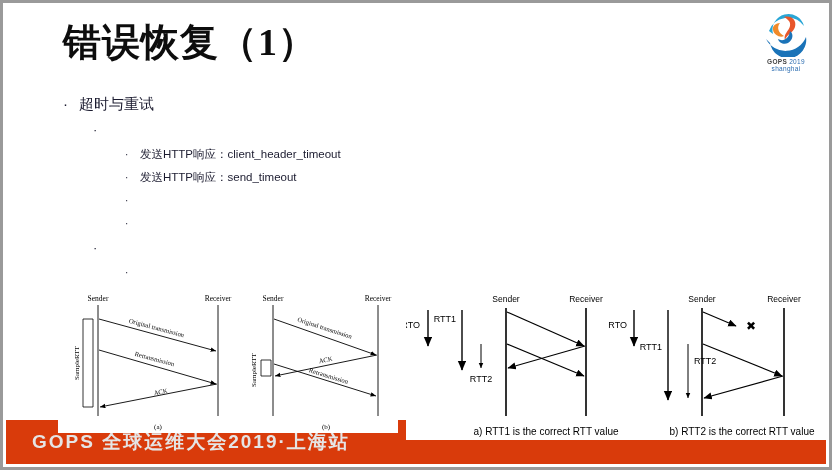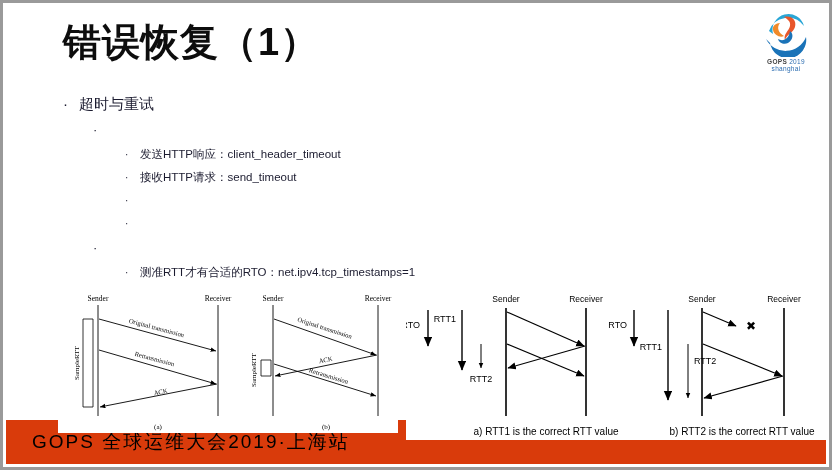--- a/index.html
+++ b/index.html
@@ -13,21 +13,21 @@
     background:#ffffff;box-sizing:border-box;
     border:3px solid #9a9a9a;
     overflow:hidden;
   }
 
   
   .title{
     position:absolute;left:60px;top:14px;
     font-size:38px;font-weight:bold;color:#0d0d0d;
     letter-spacing:1px;white-space:nowrap;
-    font-family:Liberation Sans, sans-serif;
+    font-family:Liberation Serif, serif;
   }
 
   
   .logo{
     position:absolute;right:12px;top:6px;width:62px;height:74px;
     display:flex;flex-direction:column;align-items:center;justify-content:flex-start;
   }
   .logo-mark{position:relative;width:52px;height:48px;}
   .logo-mark svg{display:block;}
   .logo-txt1{font-size:6.5px;color:#2b6cb0;letter-spacing:.3px;margin-top:1px;white-space:nowrap;}
@@ -53,21 +53,21 @@
   #fig-left{left:55px;top:285px;width:340px;height:145px;}
   #fig-right{left:403px;top:285px;width:420px;height:152px;}
 
   
   .footer{
     position:absolute;left:3px;right:3px;bottom:3px;height:44px;
     background:#d93b0b;
   }
   .footer-txt{
     position:absolute;left:26px;top:50%;transform:translateY(-50%);
-    color:#000000;font-size:19px;font-weight:normal;letter-spacing:2px;
+    color:#e5e5e5;font-size:19px;font-weight:bold;letter-spacing:2px;
     white-space:nowrap;
     font-family:"Liberation Sans","DejaVu Sans",sans-serif;
   }
 </style>
 </head>
 <body>
 
 <div class="slide">
 
   <div class="title">错误恢复（1）</div>
@@ -99,36 +99,35 @@
     <div class="b-row lvl2">
       <span class="b-dot">·</span>
     </div>
 
     <div class="b-row lvl3">
       <span class="b-dot">·</span>
       <span class="b-txt">发送HTTP响应：client_header_timeout</span>
     </div>
     <div class="b-row lvl3">
       <span class="b-dot">·</span>
-      <span class="b-txt">接收HTTP请求：send_timeout</span>
+      <span class="b-txt">发送HTTP响应：send_timeout</span>
     </div>
     <div class="b-row lvl3">
       <span class="b-dot">·</span>
     </div>
     <div class="b-row lvl3">
       <span class="b-dot">·</span>
     </div>
 
     <div class="b-row lvl2">
       <span class="b-dot">·</span>
     </div>
 
     <div class="b-row lvl3">
       <span class="b-dot">·</span>
-      <span class="b-txt">测准RTT才有合适的RTO：net.ipv4.tcp_timestamps=1</span>
     </div>
 
   </div>
 
   <div class="footer">
     <div class="footer-txt">GOPS 全球运维大会2019·上海站</div>
   </div>
 
   <div class="fig" id="fig-left">
     <svg width="340" height="145" viewBox="0 0 340 145">

